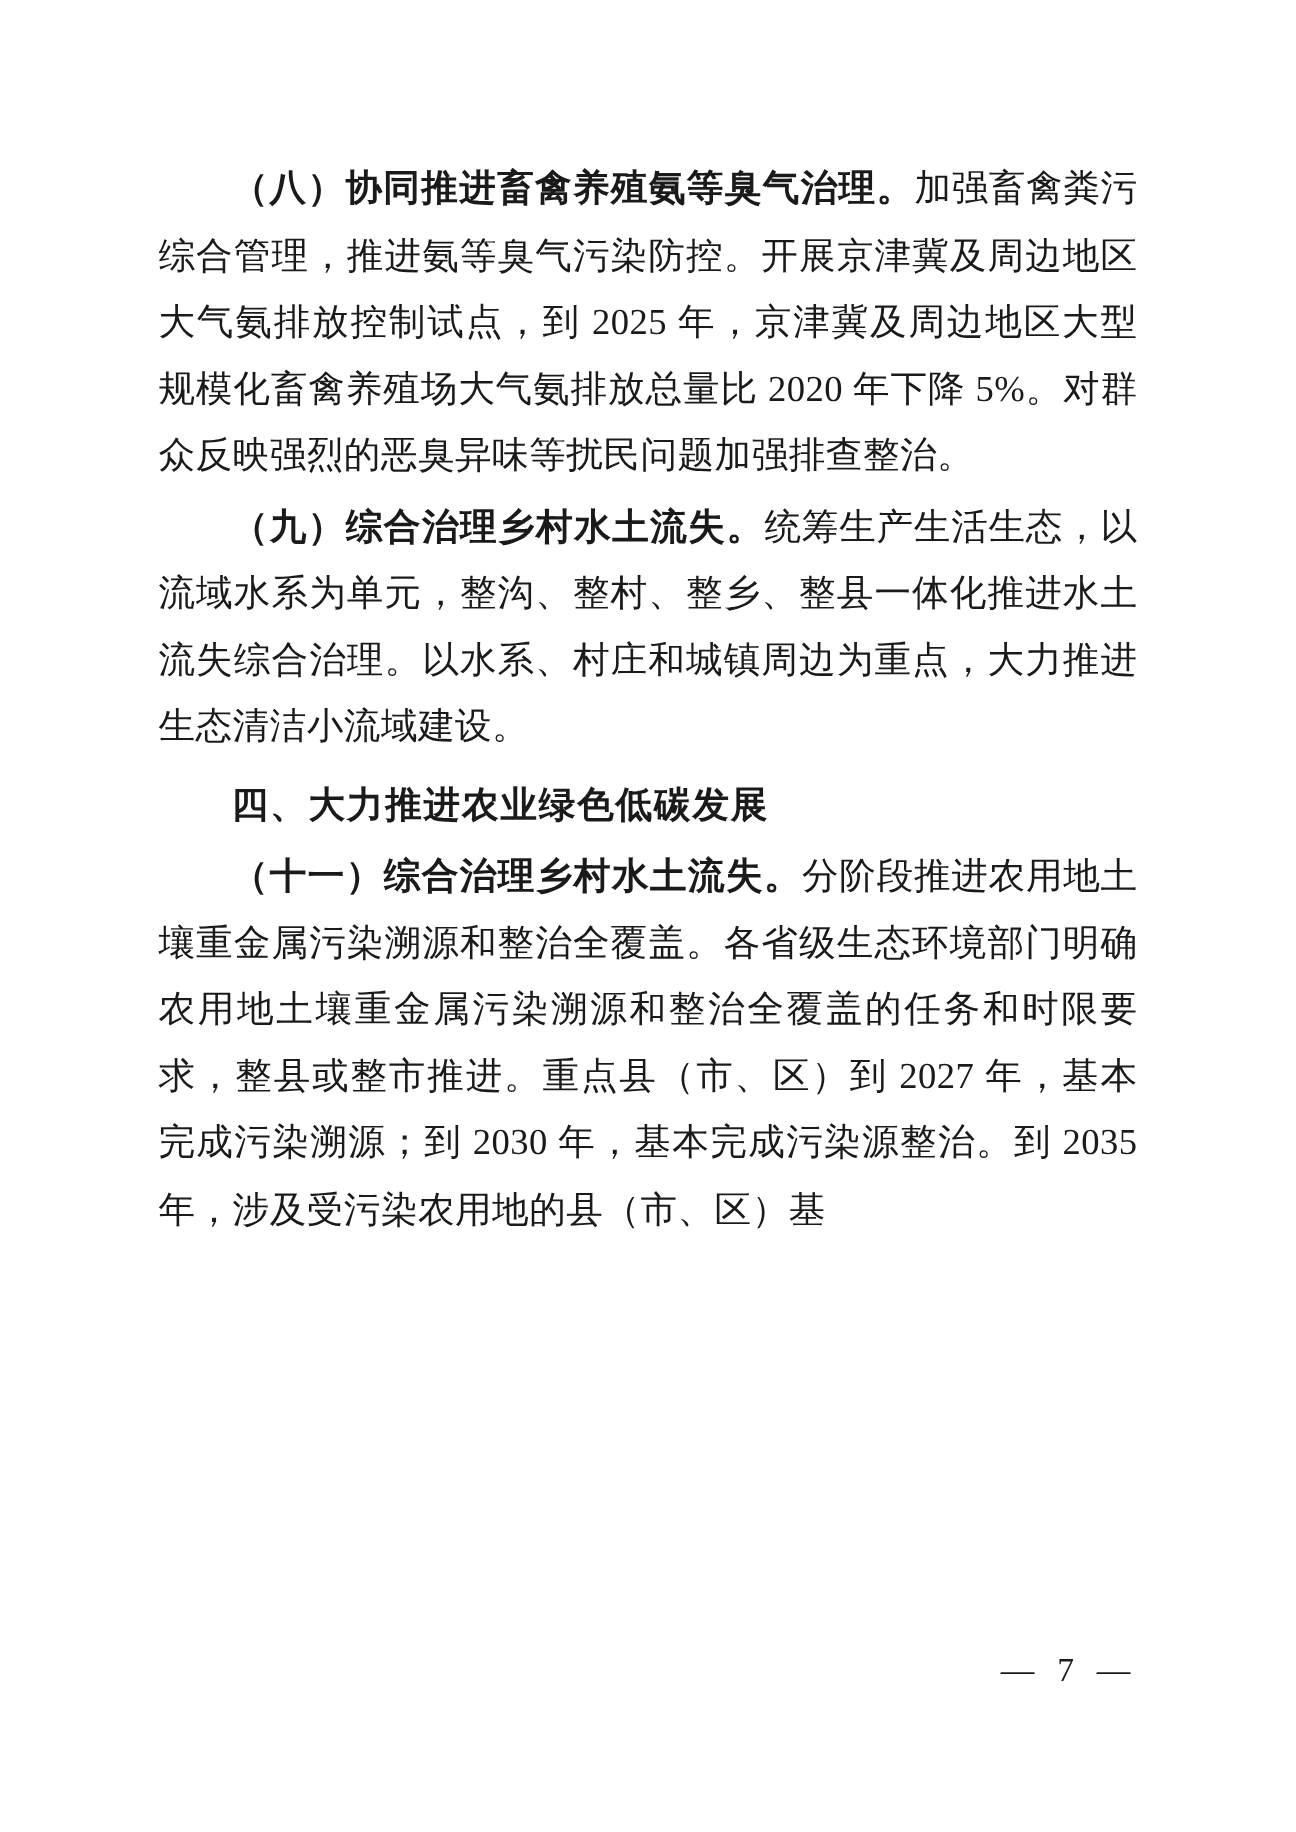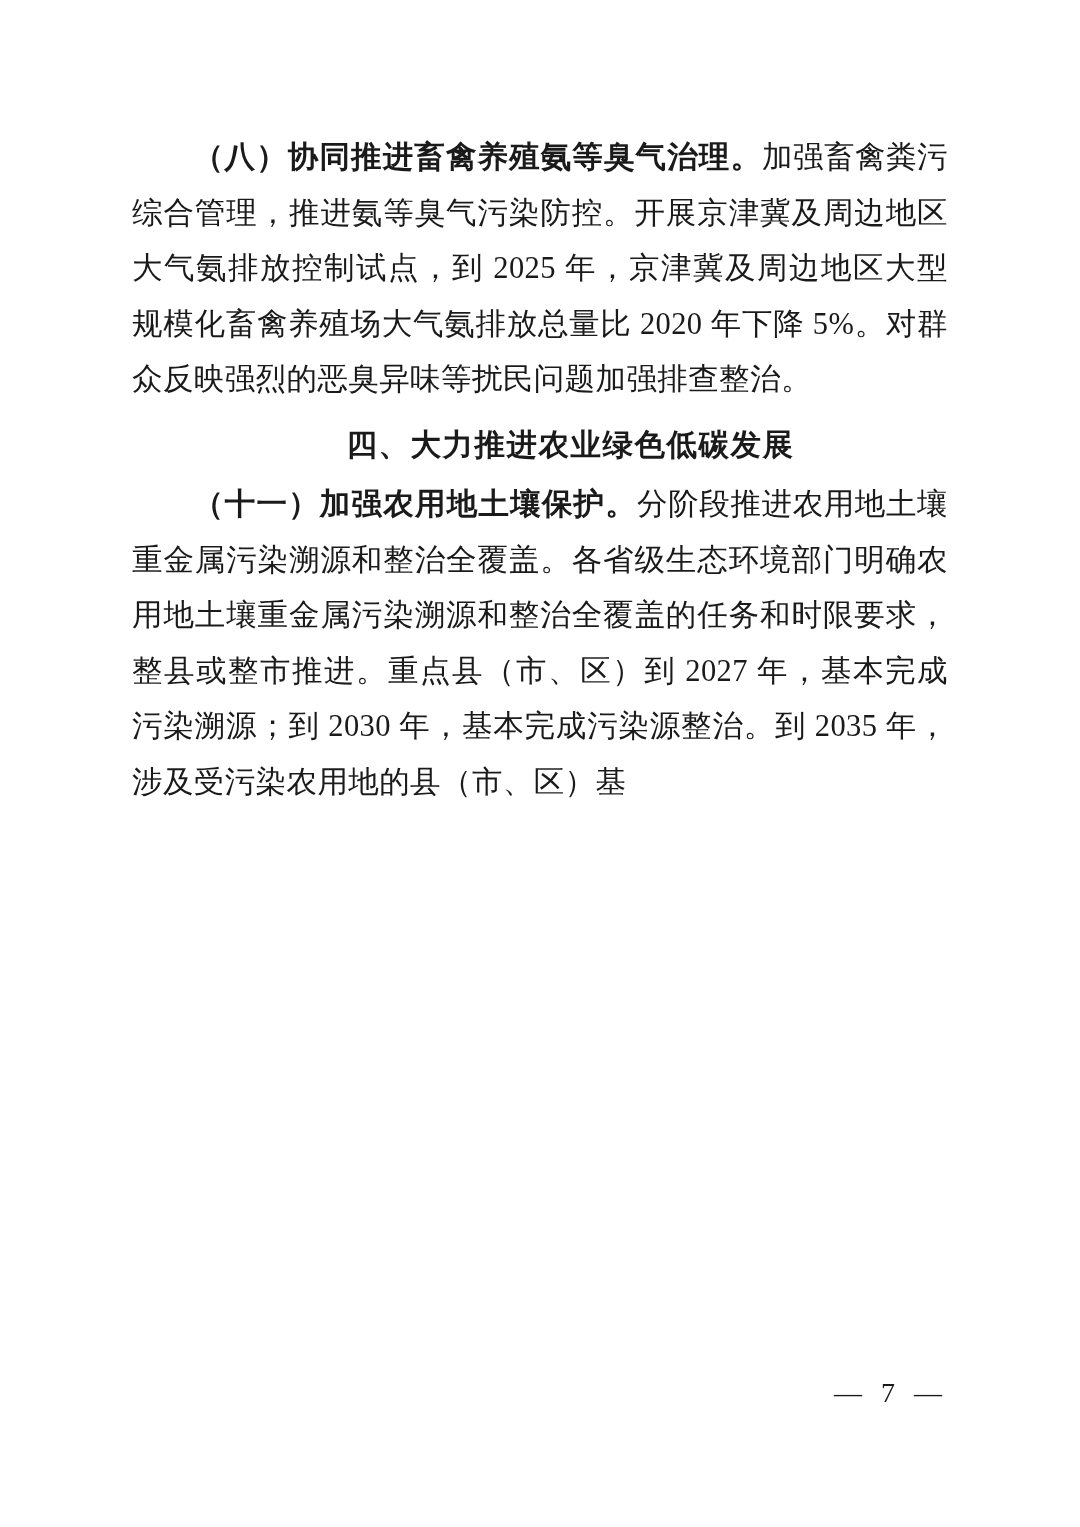--- a/index.html
+++ b/index.html
@@ -44,41 +44,41 @@
     font-weight: bold;
     letter-spacing: 1px;
   }
   .section-heading {
     margin: 10px 0 4px 0;
     font-size: 30.5px;
     line-height: 1.82;
     font-weight: bold;
     text-indent: 2em;
     letter-spacing: 1.5px;
-    text-align: center;
   }
   .page-number {
     position: absolute;
     right: 132px;
     bottom: 118px;
     font-size: 28px;
     letter-spacing: 6px;
     color: #1a1a1a;
     font-family: "Liberation Serif", serif;
   }
 </style>
 </head>
 <body>
 
 <div class="page">
   <div class="doc-body">
 
     <p class="para indent"><span class="lead">（八）协同推进畜禽养殖氨等臭气治理。</span><span>加强畜禽粪污综合管理，推进氨等臭气污染防控。开展京津冀及周边地区大气氨排放控制试点，到 2025 年，京津冀及周边地区大型规模化畜禽养殖场大气氨排放总量比 2020 年下降 5%。对群众反映强烈的恶臭异味等扰民问题加强排查整治。</span></p>
 
+    <p class="para indent"><span class="lead">（九）综合治理乡村水土流失。</span><span>统筹生产生活生态，以流域水系为单元，整沟、整村、整乡、整县一体化推进水土流失综合治理。以水系、村庄和城镇周边为重点，大力推进生态清洁小流域建设。</span></p>
 
 
     <h2 class="section-heading">四、大力推进农业绿色低碳发展</h2>
 
-    <p class="para indent"><span class="lead">（十一）加强农用地土壤保护。</span><span>分阶段推进农用地土壤重金属污染溯源和整治全覆盖。各省级生态环境部门明确农用地土壤重金属污染溯源和整治全覆盖的任务和时限要求，整县或整市推进。重点县（市、区）到 2027 年，基本完成污染溯源；到 2030 年，基本完成污染源整治。到 2035 年，涉及受污染农用地的县（市、区）基</span></p>
+    <p class="para indent"><span class="lead">（十一）综合治理乡村水土流失。</span><span>分阶段推进农用地土壤重金属污染溯源和整治全覆盖。各省级生态环境部门明确农用地土壤重金属污染溯源和整治全覆盖的任务和时限要求，整县或整市推进。重点县（市、区）到 2027 年，基本完成污染溯源；到 2030 年，基本完成污染源整治。到 2035 年，涉及受污染农用地的县（市、区）基</span></p>
 
   </div>
   <div class="page-number">— 7 —</div>
 </div>
 
 </body></html>

